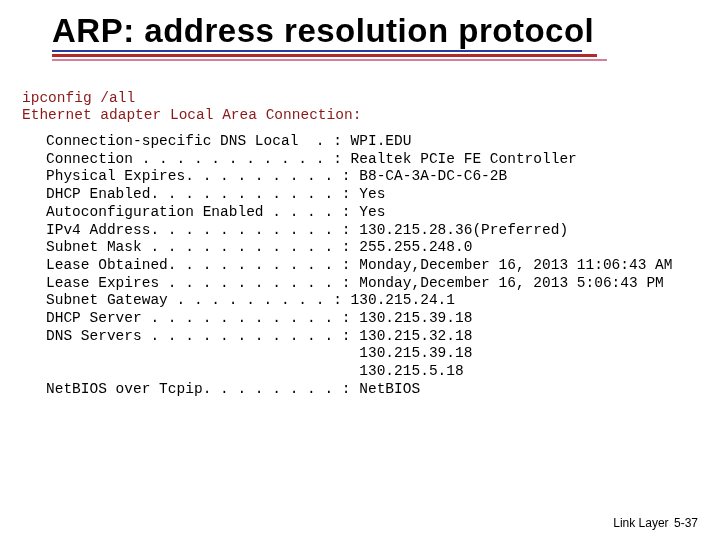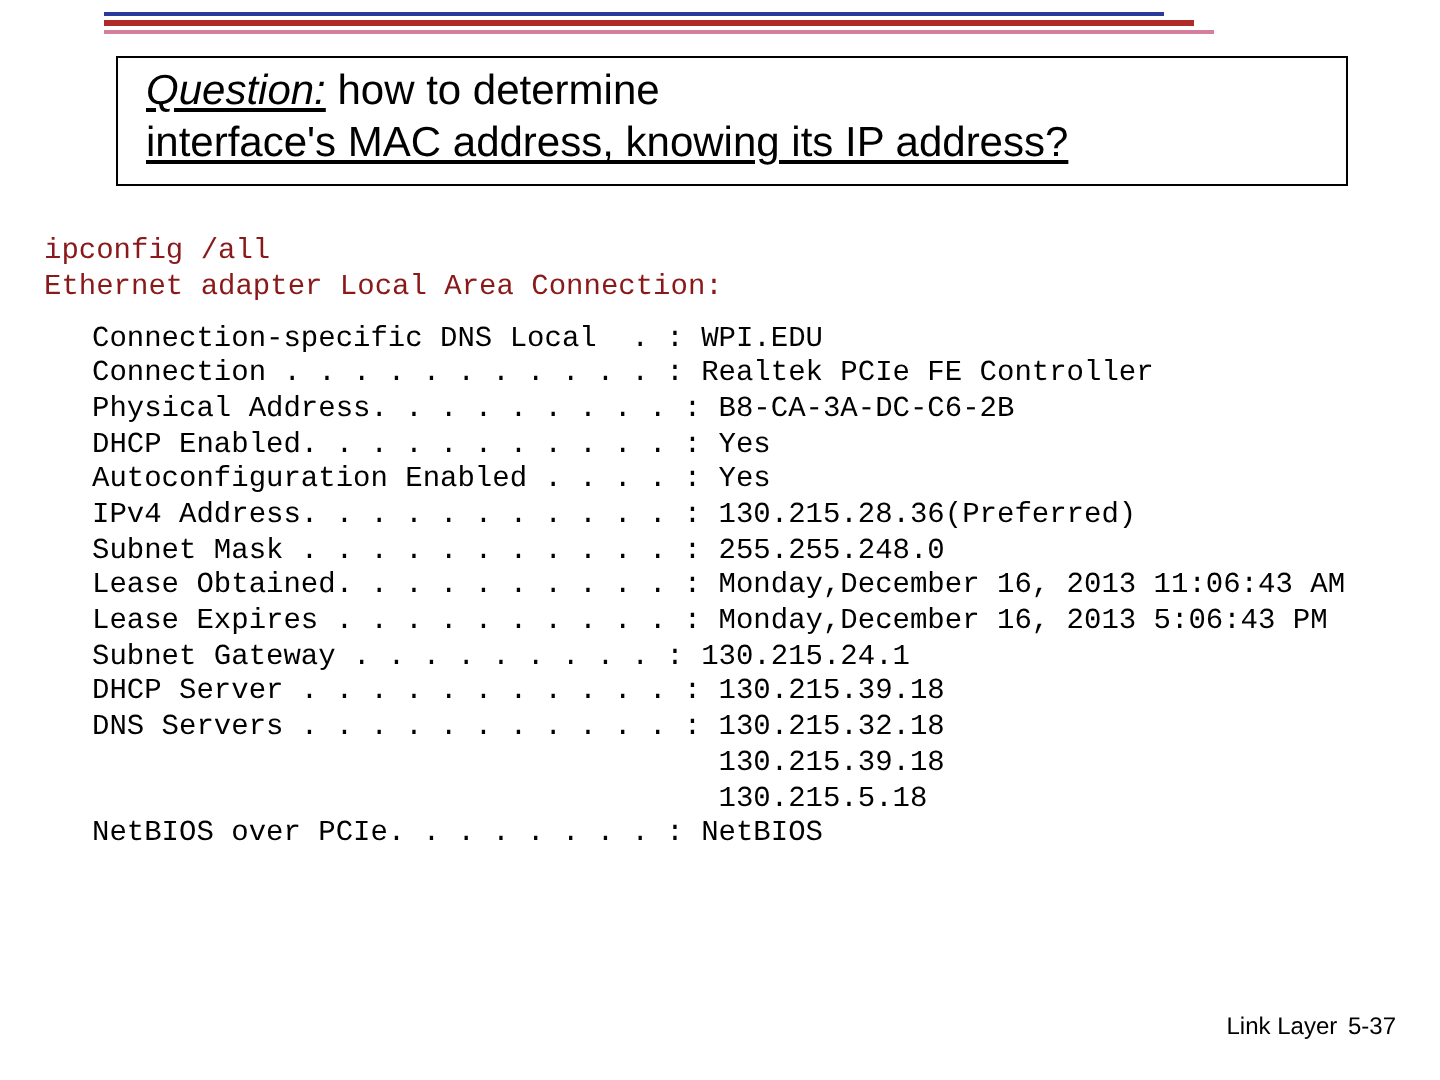--- a/index.html
+++ b/index.html
@@ -76,63 +76,60 @@
     color: #8a1a1a;
   }
   .term-body {
     color: #000;
     margin-top: 8px;
     margin-left: 24px;
   }
   .footer {
     position: absolute;
     right: 22px;
-    bottom: 20px;
+    bottom: 10px;
     font-size: 12px;
     color: #000;
     margin-top: 20px;
   }
   .footer .pg {
     margin-left: 2px;
   }
 </style>
 </head>
 <body>
 
 <div class="slide">
 
+  <h1 class="title">ARP: address resolution protocol</h1>
   <div class="underline-stack">
     <div class="rule r-blue"></div>
     <div class="rule r-red"></div>
     <div class="rule r-pink"></div>
   </div>
 
-  <div class="question-box">
-    <span class="qlabel">Question:</span><span> how to determine</span><br>
-    <span class="qrest-u">interface's MAC address, knowing its IP address?</span>
-  </div>
 
   <div class="term-block">
 <span class="term-head">ipconfig /all</span>
 <span class="term-head">Ethernet adapter Local Area Connection:</span>
 <div class="term-body"><span>Connection-specific DNS Local  .</span> : <span>WPI.EDU</span>
 <span>Connection . . . . . . . . . . .</span> : <span>Realtek PCIe FE Controller</span>
-<span>Physical Address. . . . . . . . .</span> : <span>B8-CA-3A-DC-C6-2B</span>
+<span>Physical Expires. . . . . . . . .</span> : <span>B8-CA-3A-DC-C6-2B</span>
 <span>DHCP Enabled. . . . . . . . . . .</span> : <span>Yes</span>
 <span>Autoconfiguration Enabled . . . .</span> : <span>Yes</span>
 <span>IPv4 Address. . . . . . . . . . .</span> : <span>130.215.28.36(Preferred)</span>
 <span>Subnet Mask . . . . . . . . . . .</span> : <span>255.255.248.0</span>
 <span>Lease Obtained. . . . . . . . . .</span> : <span>Monday,December 16, 2013 11:06:43 AM</span>
 <span>Lease Expires . . . . . . . . . .</span> : <span>Monday,December 16, 2013 5:06:43 PM</span>
 <span>Subnet Gateway . . . . . . . . .</span> : <span>130.215.24.1</span>
 <span>DHCP Server . . . . . . . . . . .</span> : <span>130.215.39.18</span>
 <span>DNS Servers . . . . . . . . . . .</span> : <span>130.215.32.18</span>
                                     <span>130.215.39.18</span>
                                     <span>130.215.5.18</span>
-<span>NetBIOS over PCIe. . . . . . . .</span> : <span>NetBIOS</span></div>
+<span>NetBIOS over Tcpip. . . . . . . .</span> : <span>NetBIOS</span></div>
   </div>
 
   <div class="footer">
     <span>Link Layer</span>
     <span class="pg">5-37</span>
   </div>
 
 </div>
 
 </body></html>

